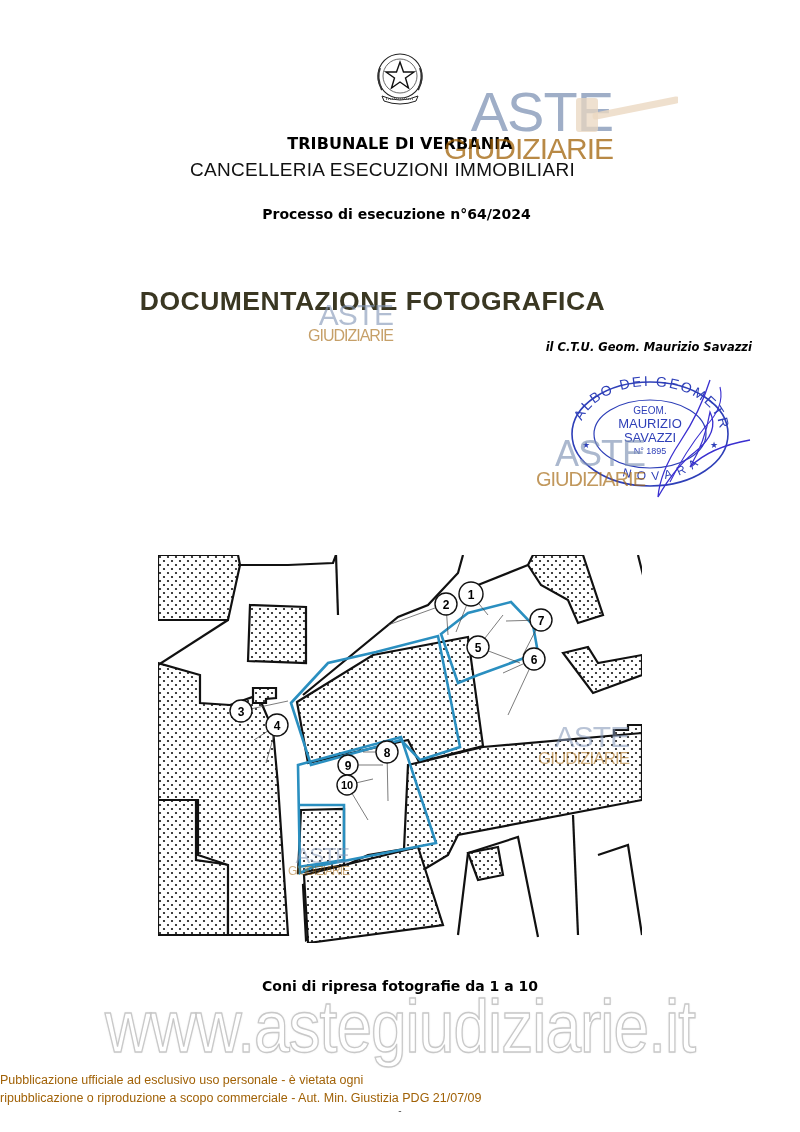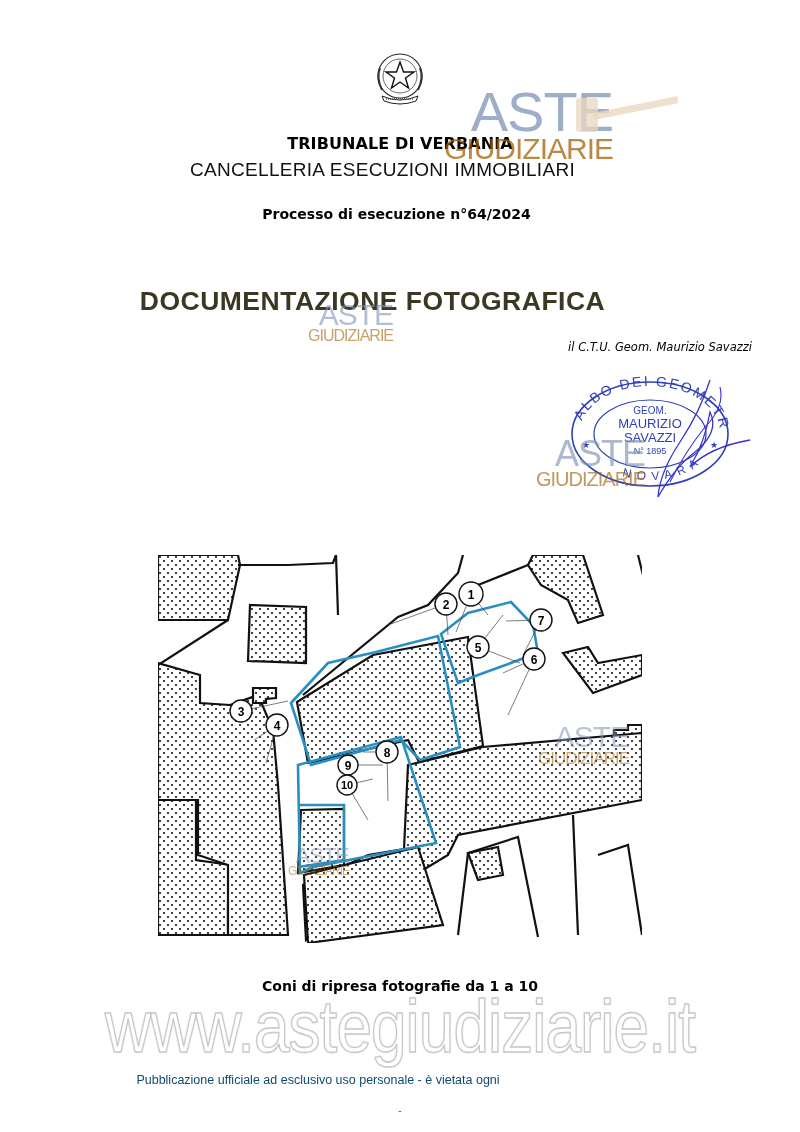--- a/index.html
+++ b/index.html
@@ -12,40 +12,40 @@
   .court { left: 0; width: 800px; top: 134px; text-align: center;
            font-family: "DejaVu Sans", sans-serif; font-weight: bold; font-size: 16px; letter-spacing: 0.1px; }
   .office { left: 190px; top: 159px; font-size: 19px; font-weight: normal; letter-spacing: 0.3px; color: #111; }
   .process { left: 0; width: 701px; top: 206px; text-align: center;
              font-family: "DejaVu Sans", sans-serif; font-weight: bold; font-size: 14px; margin-left: 46px; }
 
   .doc-title { left: 0; width: 745px; top: 286px; text-align: center;
                font-family: "Liberation Sans", sans-serif; font-weight: bold; font-size: 26.5px;
                color: #3a3722; letter-spacing: 0.5px; }
   .ctu { right: 48px; top: 340px; font-family: "DejaVu Sans", sans-serif;
-         font-style: italic; font-weight: normal; font-size: 11.5px; }
+         font-style: italic; font-weight: bold; font-size: 11.5px; }
 
   .stamp { left: 560px; top: 372px; width: 200px; height: 135px; }
 
   .wm { color: #7f93b5; opacity: 0.75; font-family: Liberation Sans, sans-serif; line-height: 1; text-align: right; }
   .wm .a { font-size: 56px; letter-spacing: -1px; display: block; }
   .wm .g { font-size: 30px; letter-spacing: -1px; display: block; margin-top: -6px; color: #a16207; }
 
   .map { left: 158px; top: 555px; width: 484px; height: 388px; }
 
   .caption { left: 0; width: 800px; top: 978px; text-align: center;
              font-family: "DejaVu Sans", sans-serif; font-weight: bold; font-size: 14px; }
 
   .site-wm { left: 0; width: 800px; top: 990px; text-align: center;
              font-family: "Liberation Sans", sans-serif; font-size: 64px; letter-spacing: -1px;
              color: #ffffff; -webkit-text-stroke: 1.2px #c8c8c8;
              text-shadow: 0 0 2px #d0d0d0; transform: scaleY(1.15); }
 
-  .footer { left: 0; width: 636px; top: 1071px; text-align: center;
-            font-family: "Liberation Sans", sans-serif; font-size: 12.5px; color: #0c4a6e; line-height: 18px; }
+  .footer { left: 0; width: 636px; top: 1071px; text-align: left;
+            font-family: "Liberation Sans", sans-serif; font-size: 12.5px; color: #a16207; line-height: 18px; }
   .footer-dash { left: 0; width: 800px; top: 1105px; text-align: center; font-size: 10px; color: #555; }
 </style>
 </head>
 <body>
 
 <div class="abs emblem">
   <svg width="64" height="64" viewBox="0 0 64 64">
     <circle cx="32" cy="30" r="22" fill="none" stroke="#222" stroke-width="1.2"></circle>
     <circle cx="32" cy="30" r="17" fill="none" stroke="#444" stroke-width="0.8"></circle>
     <path d="M12 22 Q8 32 14 44 M52 22 Q56 32 50 44" stroke="#333" stroke-width="2" fill="none"></path>
@@ -235,14 +235,15 @@
   <span class="a" style="font-size:22px;">ASTE</span>
   <span class="g" style="font-size:12px; margin-top:-2px;">GIUDIZIARIE</span>
 </div>
 
 <div class="abs caption">Coni di ripresa fotografie da 1 a 10</div>
 
 <div class="abs site-wm">www.astegiudiziarie.it</div>
 
 <div class="abs footer">
   <div>Pubblicazione ufficiale ad esclusivo uso personale - è vietata ogni</div>
+  <div>ripubblicazione o riproduzione a scopo commerciale - Aut. Min. Giustizia PDG 21/07/09</div>
 </div>
 <div class="abs footer-dash">-</div>
 
 </body></html>

